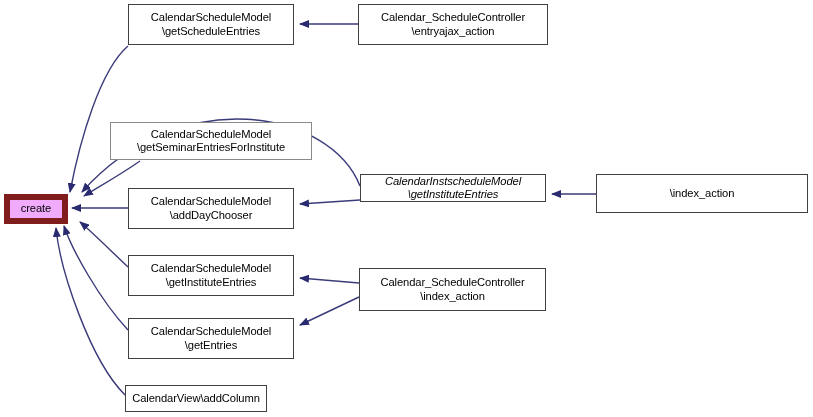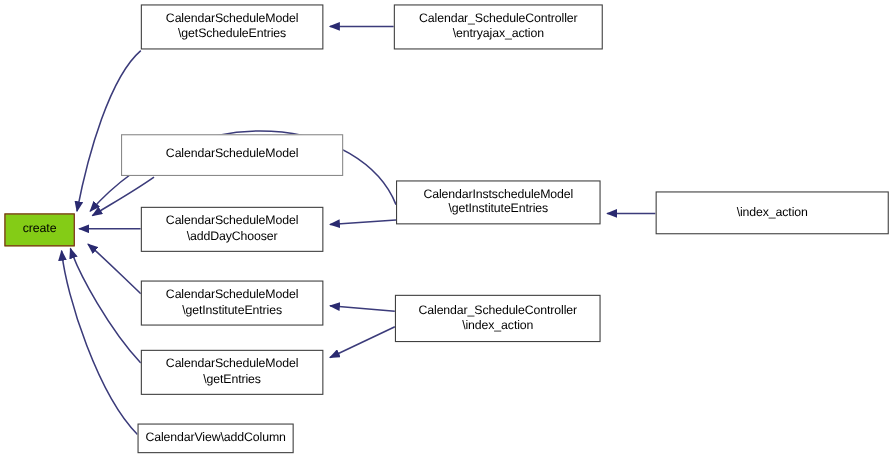--- a/index.html
+++ b/index.html
@@ -36,22 +36,22 @@
     line-height: 13.5px;
     color: #000000;
     letter-spacing: -0.1px;
     white-space: nowrap;
     z-index: 5;
   }
   .node.thin {
     border: 1px solid #8a8a8a;
   }
   .node.highlight {
-    background: #84cc16;
-    border: 1px solid #7f1d1d;
+    background: #f0abfc;
+    border: 6px solid #7f1d1d;
   }
   .node .ln {
     display: block;
   }
 </style>
 </head>
 <body>
 
 <div id="canvas">
 
@@ -84,22 +84,23 @@
       <div class="node" style="left: 128px; top: 4px; width: 166px; height: 41px;">
         <span class="ln">CalendarScheduleModel</span>
         <span class="ln">\getScheduleEntries</span>
       </div>
       <div class="node" style="left: 358px; top: 4px; width: 190px; height: 41px;">
         <span class="ln">Calendar_ScheduleController</span>
         <span class="ln">\entryajax_action</span>
       </div>
       <div class="node thin" style="left: 110px; top: 122px; width: 202px; height: 38px;">
         <span class="ln">CalendarScheduleModel</span>
+        <span class="ln">\getSeminarEntriesForInstitute</span>
       </div>
-      <div class="node" style="left: 360px; top: 164px; width: 186px; height: 40px;">
+      <div class="node" style="left: 360px; top: 174px; width: 186px; height: 28px; font-style: italic;">
         <span class="ln">CalendarInstscheduleModel</span>
         <span class="ln">\getInstituteEntries</span>
       </div>
       <div class="node" style="left: 596px; top: 174px; width: 212px; height: 39px;">
         <span class="ln">\index_action</span>
       </div>
       <div class="node" style="left: 128px; top: 188px; width: 166px; height: 41px;">
         <span class="ln">CalendarScheduleModel</span>
         <span class="ln">\addDayChooser</span>
       </div>

